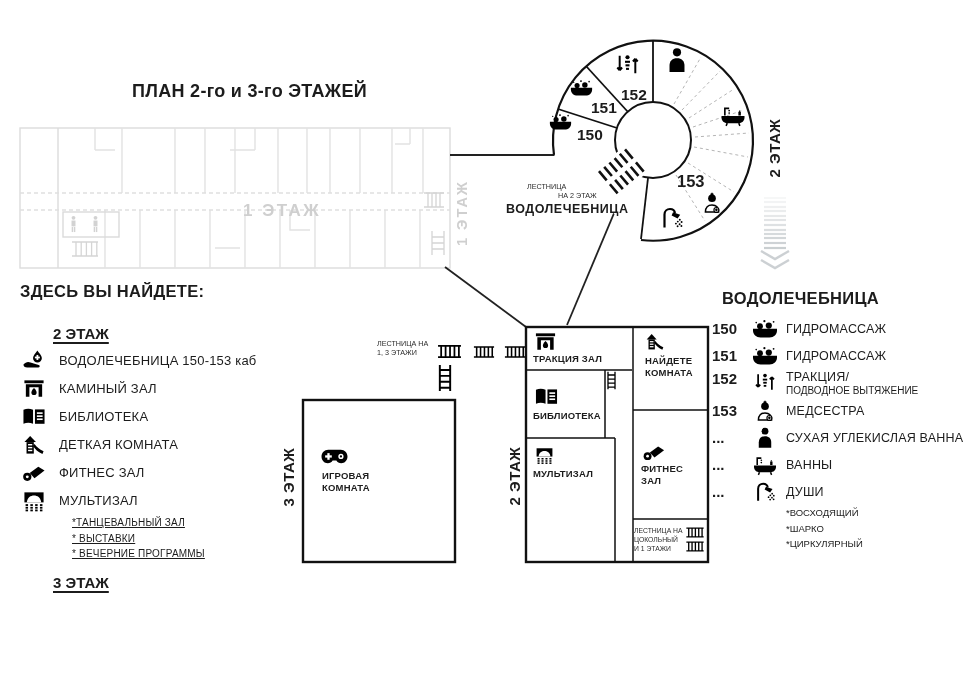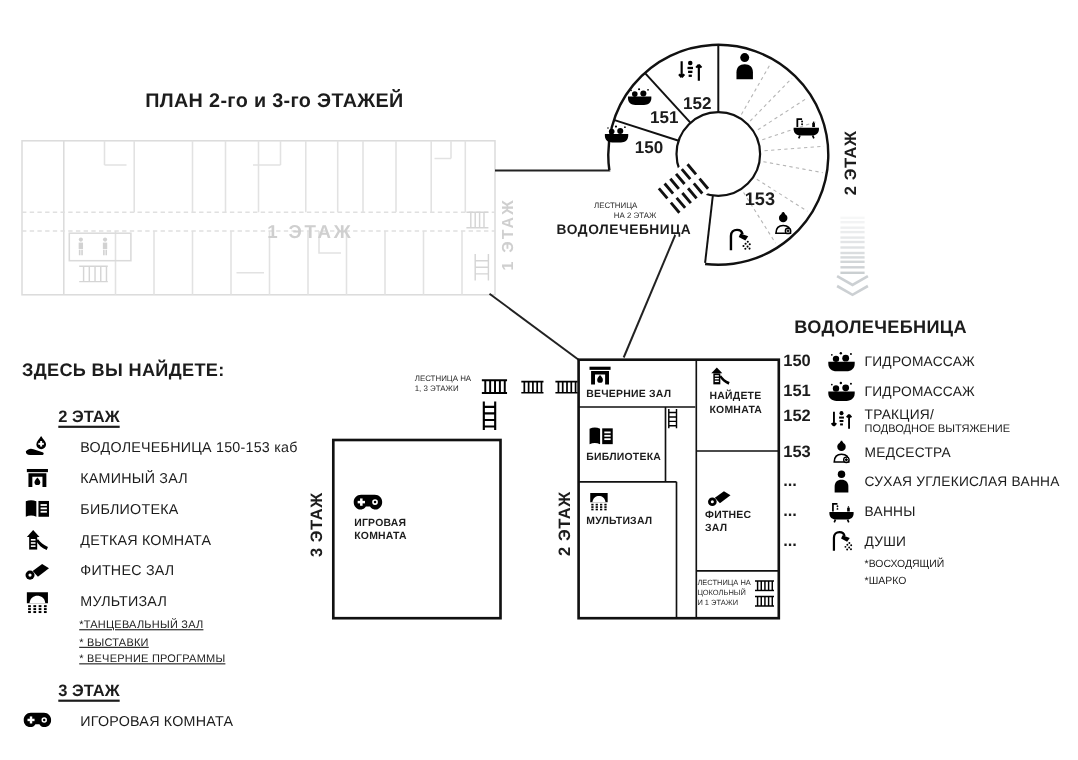--- a/index.html
+++ b/index.html
@@ -6,25 +6,25 @@
   .canvas{position:relative;width:980px;height:691px;background:#fff;overflow:hidden;
           font-family:"Liberation Sans","DejaVu Sans",sans-serif;color:#1c1c1c;}
   .plan-svg{position:absolute;left:0;top:0;}
   .lbl{position:absolute;white-space:nowrap;color:#1c1c1c;}
   .b{font-weight:700;}
   .vert{transform:translate(-50%,-50%) rotate(-90deg);}
   .faded{color:#cfcfcf;}
   .wrap{white-space:normal;}
   
   .left-legend{position:absolute;left:20px;top:282px;width:285px;}
-  .ll-heading{font-size:16.5px;font-weight:800;letter-spacing:.3px;margin-top:46px;}
+  .ll-heading{font-size:16.5px;font-weight:800;letter-spacing:.3px;}
   .ll-floor{margin:24px 0 7px 33px;font-size:15px;font-weight:800;
             text-decoration:underline;text-underline-offset:3px;text-decoration-thickness:1.5px;}
   .ll-floor3{margin-top:12px;}
-  .ll-row{display:flex;align-items:center;gap:26px;margin-top:5px;min-height:23px;}
+  .ll-row{display:flex;align-items:center;gap:12px;margin-top:5px;min-height:23px;}
   .ll-ic{width:27px;height:23px;flex:none;display:flex;align-items:center;justify-content:center;}
   .ll-ic svg{width:26px;height:23px;}
   .ll-txt{font-size:13px;letter-spacing:.2px;}
   .ll-notes{margin:3px 0 0 52px;font-size:10px;line-height:15.5px;letter-spacing:.2px;text-decoration:underline;}
   
   .right-legend{position:absolute;left:712px;top:289px;width:256px;}
   .rl-heading{font-size:16.5px;font-weight:800;margin-left:10px;letter-spacing:.3px;}
   .rl-row{display:grid;grid-template-columns:32px 30px 1fr;column-gap:6px;align-items:center;
           margin-top:2px;min-height:25px;}
   .rl-row.first{margin-top:8px;}
@@ -293,38 +293,38 @@
       <use href="#ic-stairs" x="504" y="345" width="22" height="14"></use>
       <use href="#ic-ladder" x="437" y="364" width="16" height="28"></use>
     </g>
   </svg>
 
   <div class="lbl b" style="left:132px;top:81px;font-size:18px;letter-spacing:.3px">ПЛАН 2-го и 3-го ЭТАЖЕЙ</div>
 
   <div class="lbl faded" style="left:243px;top:201px;font-size:17px;letter-spacing:2.5px;font-weight:600">1 ЭТАЖ</div>
   <div class="lbl faded vert" style="left:462px;top:213px;font-size:14.5px;letter-spacing:2px;font-weight:600">1 ЭТАЖ</div>
 
-  <div class="lbl tiny-note" style="left:540px;top:182px">ЛЕСТНИЦА</div>
+  <div class="lbl tiny-note" style="left:527px;top:182px">ЛЕСТНИЦА</div>
   <div class="lbl tiny-note" style="left:558px;top:191px">НА 2 ЭТАЖ</div>
   <div class="lbl b" style="left:506px;top:202px;font-size:12.5px;letter-spacing:.5px">ВОДОЛЕЧЕБНИЦА</div>
 
   <div class="lbl b" style="left:577px;top:126px;font-size:15.5px">150</div>
   <div class="lbl b" style="left:591px;top:99px;font-size:15.5px">151</div>
   <div class="lbl b" style="left:621px;top:86px;font-size:15.5px">152</div>
   <div class="lbl b" style="left:677px;top:172px;font-size:16.5px">153</div>
   <div class="lbl b vert" style="left:774px;top:148px;font-size:15px;letter-spacing:.5px">2 ЭТАЖ</div>
 
   <div class="lbl tiny-note" style="left:377px;top:339px">ЛЕСТНИЦА НА</div>
   <div class="lbl tiny-note" style="left:377px;top:348px">1, 3 ЭТАЖИ</div>
 
   <div class="lbl b vert" style="left:288px;top:477px;font-size:15px;letter-spacing:.5px">3 ЭТАЖ</div>
   <div class="lbl plan-room wrap" style="left:322px;top:470px;width:64px">ИГРОВАЯ КОМНАТА</div>
 
   <div class="lbl b vert" style="left:514px;top:476px;font-size:15px;letter-spacing:.5px">2 ЭТАЖ</div>
-  <div class="lbl plan-room" style="left:533px;top:353px">ВЕЧЕРНИЕ ЗАЛ</div>
+  <div class="lbl plan-room" style="left:533px;top:353px">ТРАКЦИЯ ЗАЛ</div>
   <div class="lbl plan-room wrap" style="left:645px;top:355px;width:58px">НАЙДЕТЕ КОМНАТА</div>
   <div class="lbl plan-room" style="left:533px;top:410px">БИБЛИОТЕКА</div>
   <div class="lbl plan-room" style="left:533px;top:468px">МУЛЬТИЗАЛ</div>
   <div class="lbl plan-room wrap" style="left:641px;top:463px;width:50px">ФИТНЕС ЗАЛ</div>
   <div class="lbl micro-note" style="left:634px;top:527px">ЛЕСТНИЦА НА</div>
   <div class="lbl micro-note" style="left:634px;top:536px">ЦОКОЛЬНЫЙ</div>
   <div class="lbl micro-note" style="left:634px;top:545px">И 1 ЭТАЖИ</div>
 
   <div class="left-legend">
     <div class="ll-heading">ЗДЕСЬ ВЫ НАЙДЕТЕ:</div>
@@ -378,28 +378,20 @@
         </span>
       <span class="ll-txt">МУЛЬТИЗАЛ</span>
     </div>
     <div class="ll-notes">
       <div>*ТАНЦЕВАЛЬНЫЙ ЗАЛ</div>
       <div>* ВЫСТАВКИ</div>
       <div>* ВЕЧЕРНИЕ ПРОГРАММЫ</div>
     </div>
 
     <div class="ll-floor ll-floor3">3 ЭТАЖ</div>
-    <div class="ll-row">
-      <span class="ll-ic">
-          <svg>
-            <use href="#ic-gamepad"></use>
-          </svg>
-        </span>
-      <span class="ll-txt">ИГОРОВАЯ КОМНАТА</span>
-    </div>
   </div>
 
   <div class="right-legend">
     <div class="rl-heading">ВОДОЛЕЧЕБНИЦА</div>
 
     <div class="rl-row first">
       <span class="rl-num">150</span>
       <span class="rl-ic">
           <svg>
             <use href="#ic-jacuzzi"></use>
@@ -460,16 +452,17 @@
       <span class="rl-ic">
           <svg>
             <use href="#ic-shower"></use>
           </svg>
         </span>
       <span class="rl-txt">ДУШИ</span>
     </div>
     <div class="rl-notes">
       <div>*ВОСХОДЯЩИЙ</div>
       <div>*ШАРКО</div>
+      <div>*ЦИРКУЛЯРНЫЙ</div>
     </div>
   </div>
 
 </div>
 
 </body></html>

